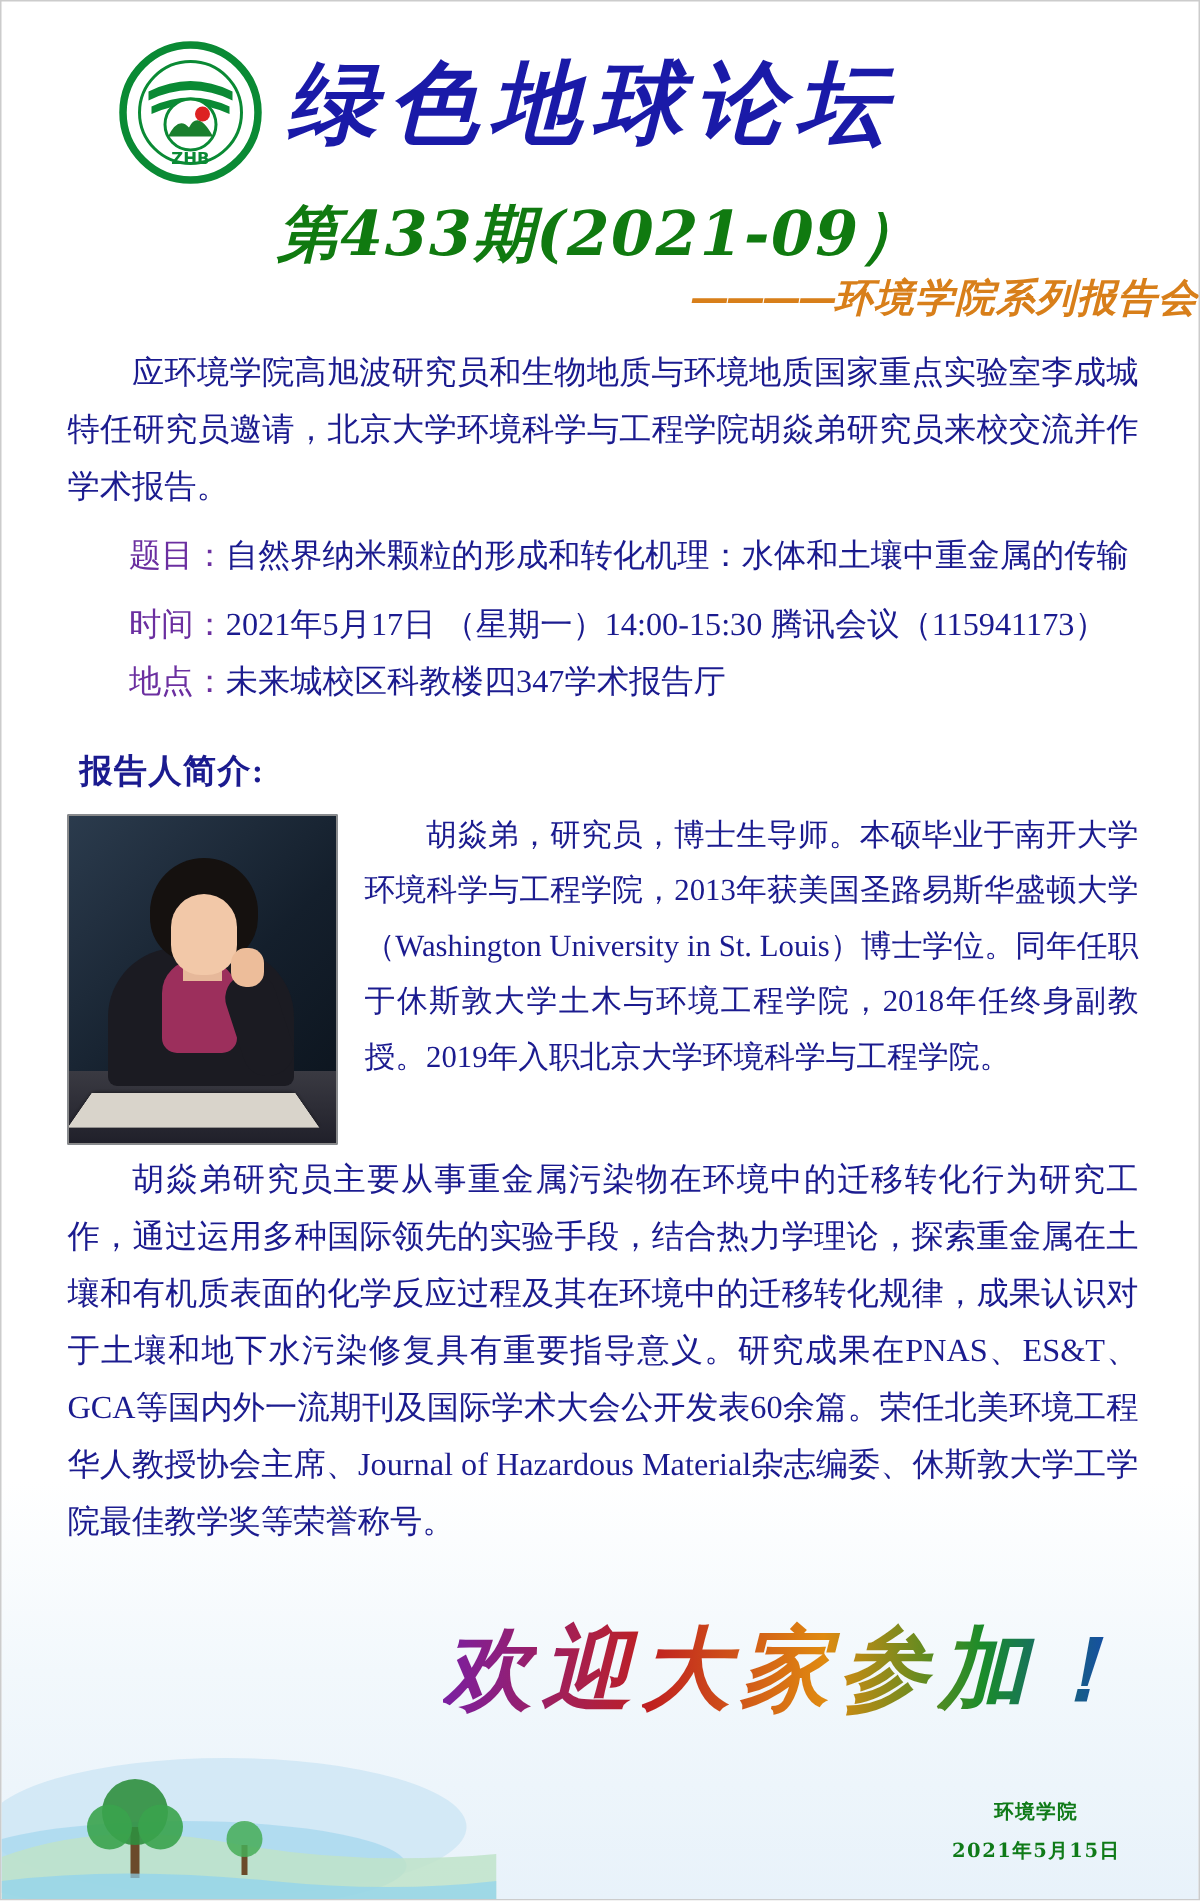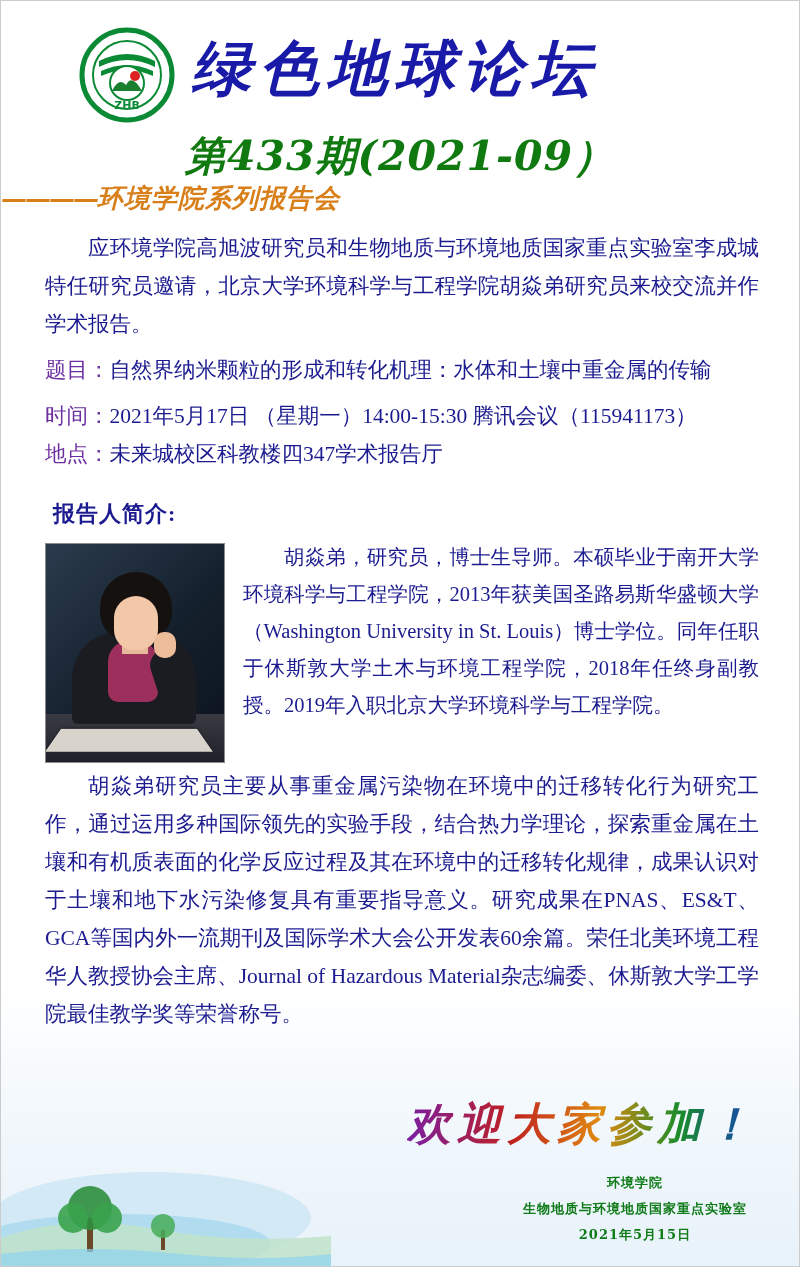--- a/index.html
+++ b/index.html
@@ -61,21 +61,21 @@
     font-weight: bold;
     font-style: italic;
     color: #107a10;
     letter-spacing: 1px;
   }
   .subtitle-line {
     position: absolute;
     left: 0;
     right: 0;
     top: 180px;
-    text-align: left;
+    text-align: right;
     font-family: "DejaVu Serif", "Liberation Serif", serif;
     font-size: 26px;
     font-weight: bold;
     font-style: italic;
     color: #d87f1a;
     letter-spacing: 1px;
   }
   .dash {
     letter-spacing: -2px;
   }
@@ -96,21 +96,21 @@
     text-indent: 2em;
   }
   .field {
     margin: 0;
     font-size: 21.5px;
     line-height: 38px;
     color: #1b1b8f;
     text-align: justify;
   }
   .field-gap { margin-top: 8px; }
-  .label-purple { color: #6b2fa0; }
+  .label-purple { color: #6b2fa0; margin-left: 41px; }
 
   
   .speaker-head {
     margin-top: 26px;
     font-size: 22px;
     font-weight: bold;
     color: #1b1b8f;
     letter-spacing: 1px;
     padding-left: 8px;
   }
@@ -194,21 +194,21 @@
     text-indent: 2em;
     margin: 10px 0 0 0;
   }
 
   
   .welcome {
     position: absolute;
     right: 42px;
     bottom: 112px;
     font-family: "DejaVu Serif", "Liberation Serif", serif;
-    font-size: 44px;
+    font-size: 60px;
     font-weight: bold;
     font-style: italic;
     letter-spacing: 6px;
     background: linear-gradient(to right, #7a1fa2 0%, #c02020 30%, #e08a10 55%, #1a8c2a 78%, #1540c0 100%);
     -webkit-background-clip: text;
     background-clip: text;
     color: transparent;
     white-space: nowrap;
   }
   .signoff {
@@ -307,17 +307,16 @@
       <rect x="160" y="104" width="4" height="20" fill="#6b4a2a"></rect>
       <circle cx="162" cy="100" r="12" fill="#47ad57" opacity="0.85"></circle>
       <path d="M0 128 Q80 118 180 128 Q260 136 330 128 L330 140 L0 140 Z" fill="#8fd3ef" opacity="0.7"></path>
     </svg>
   </div>
 
   <div class="welcome">欢迎大家参加！</div>
 
   <div class="signoff">
     <div>环境学院</div>
-    <div>生物地质与环境地质国家重点实验室</div>
     <div>2021年5月15日</div>
   </div>
 
 </div>
 
 </body></html>

